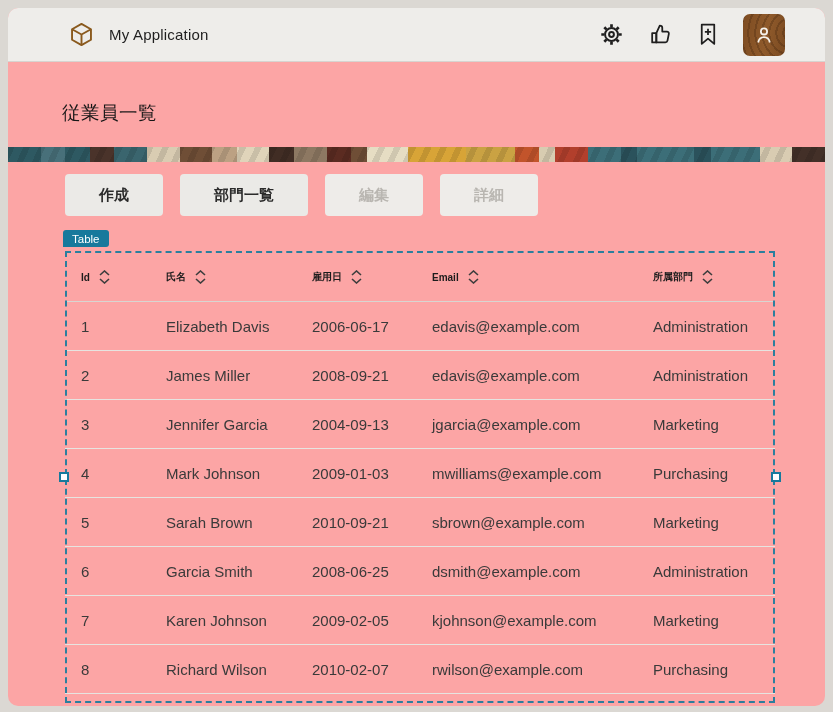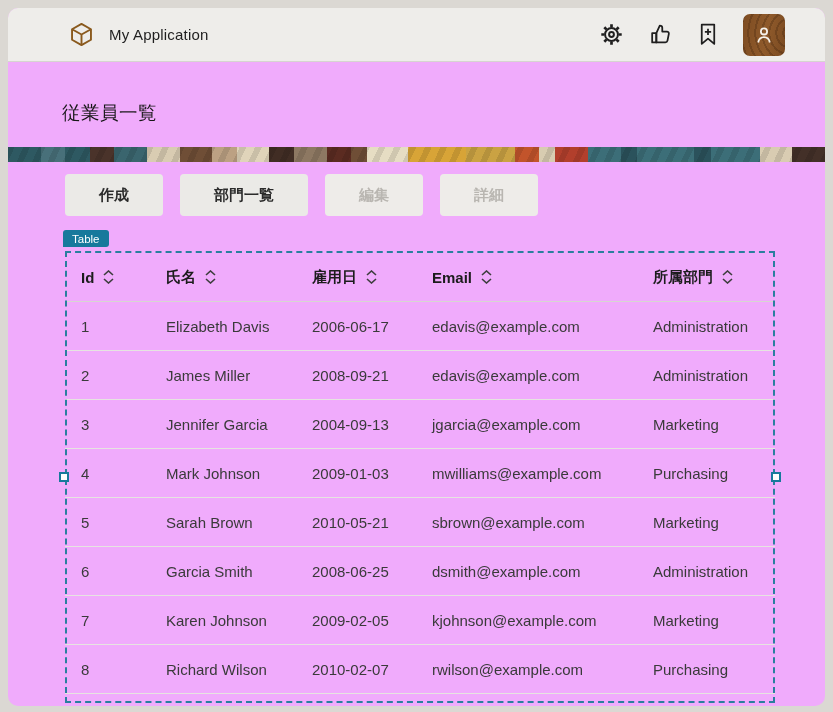--- a/index.html
+++ b/index.html
@@ -4,21 +4,21 @@
 <style>
   html,body{margin:0;padding:0;}
   body{
     width:833px;height:712px;position:relative;
     background:#dbd8d3;
     font-family:"Liberation Sans","DejaVu Sans",sans-serif;
     overflow:hidden;
   }
   .window{
     position:absolute;left:8px;top:8px;width:817px;height:698px;
-    background:#f0abfc;border-radius:10px;overflow:hidden;
+    background:#fca5a5;border-radius:10px;overflow:hidden;
   }
   
   .app-header{
     height:54px;background:#eeedea;border-bottom:1px solid #d7d4d0;
     display:flex;align-items:center;padding:0 40px 0 60px;box-sizing:border-box;
   }
   .logo-wrap{display:flex;align-items:center;gap:14px;}
   .logo-icon svg{display:block;}
   .app-title{font-size:15px;font-weight:500;color:#1f1f1f;letter-spacing:.2px;}
   .header-actions{margin-left:auto;display:flex;align-items:center;gap:24px;}
@@ -77,21 +77,21 @@
   .sel-handle.left{left:-6px;}
   .sel-handle.right{right:-6px;}
   
   table.emp{width:100%;border-collapse:collapse;table-layout:fixed;margin-top:2px;}
   table.emp col.c-id{width:85px;}
   table.emp col.c-name{width:146px;}
   table.emp col.c-date{width:120px;}
   table.emp col.c-email{width:221px;}
   table.emp col.c-dept{width:138px;}
   table.emp th{
-    text-align:left;font-size:15px;font-weight:700;color:#1c1c1c;
+    text-align:left;font-size:10px;font-weight:700;color:#1c1c1c;
     height:48px;padding:0 4px 0 16px;border-bottom:1px solid #d8d5d1;cursor:pointer;
     white-space:nowrap;
   }
   table.emp th .th-inner{display:inline-flex;align-items:center;gap:9px;}
   table.emp td{
     font-size:15px;color:#3a3a3a;height:48px;padding:0 4px 0 16px;
     border-bottom:1px solid #e6e4e0;white-space:nowrap;overflow:hidden;
   }
   .sort-icon{display:inline-flex;flex-direction:column;gap:2px;}
   .sort-icon svg{display:block;}
@@ -270,21 +270,21 @@
           <tr>
             <td>4</td>
             <td>Mark Johnson</td>
             <td>2009-01-03</td>
             <td>mwilliams@example.com</td>
             <td>Purchasing</td>
           </tr>
           <tr>
             <td>5</td>
             <td>Sarah Brown</td>
-            <td>2010-05-21</td>
+            <td>2010-09-21</td>
             <td>sbrown@example.com</td>
             <td>Marketing</td>
           </tr>
           <tr>
             <td>6</td>
             <td>Garcia Smith</td>
             <td>2008-06-25</td>
             <td>dsmith@example.com</td>
             <td>Administration</td>
           </tr>

